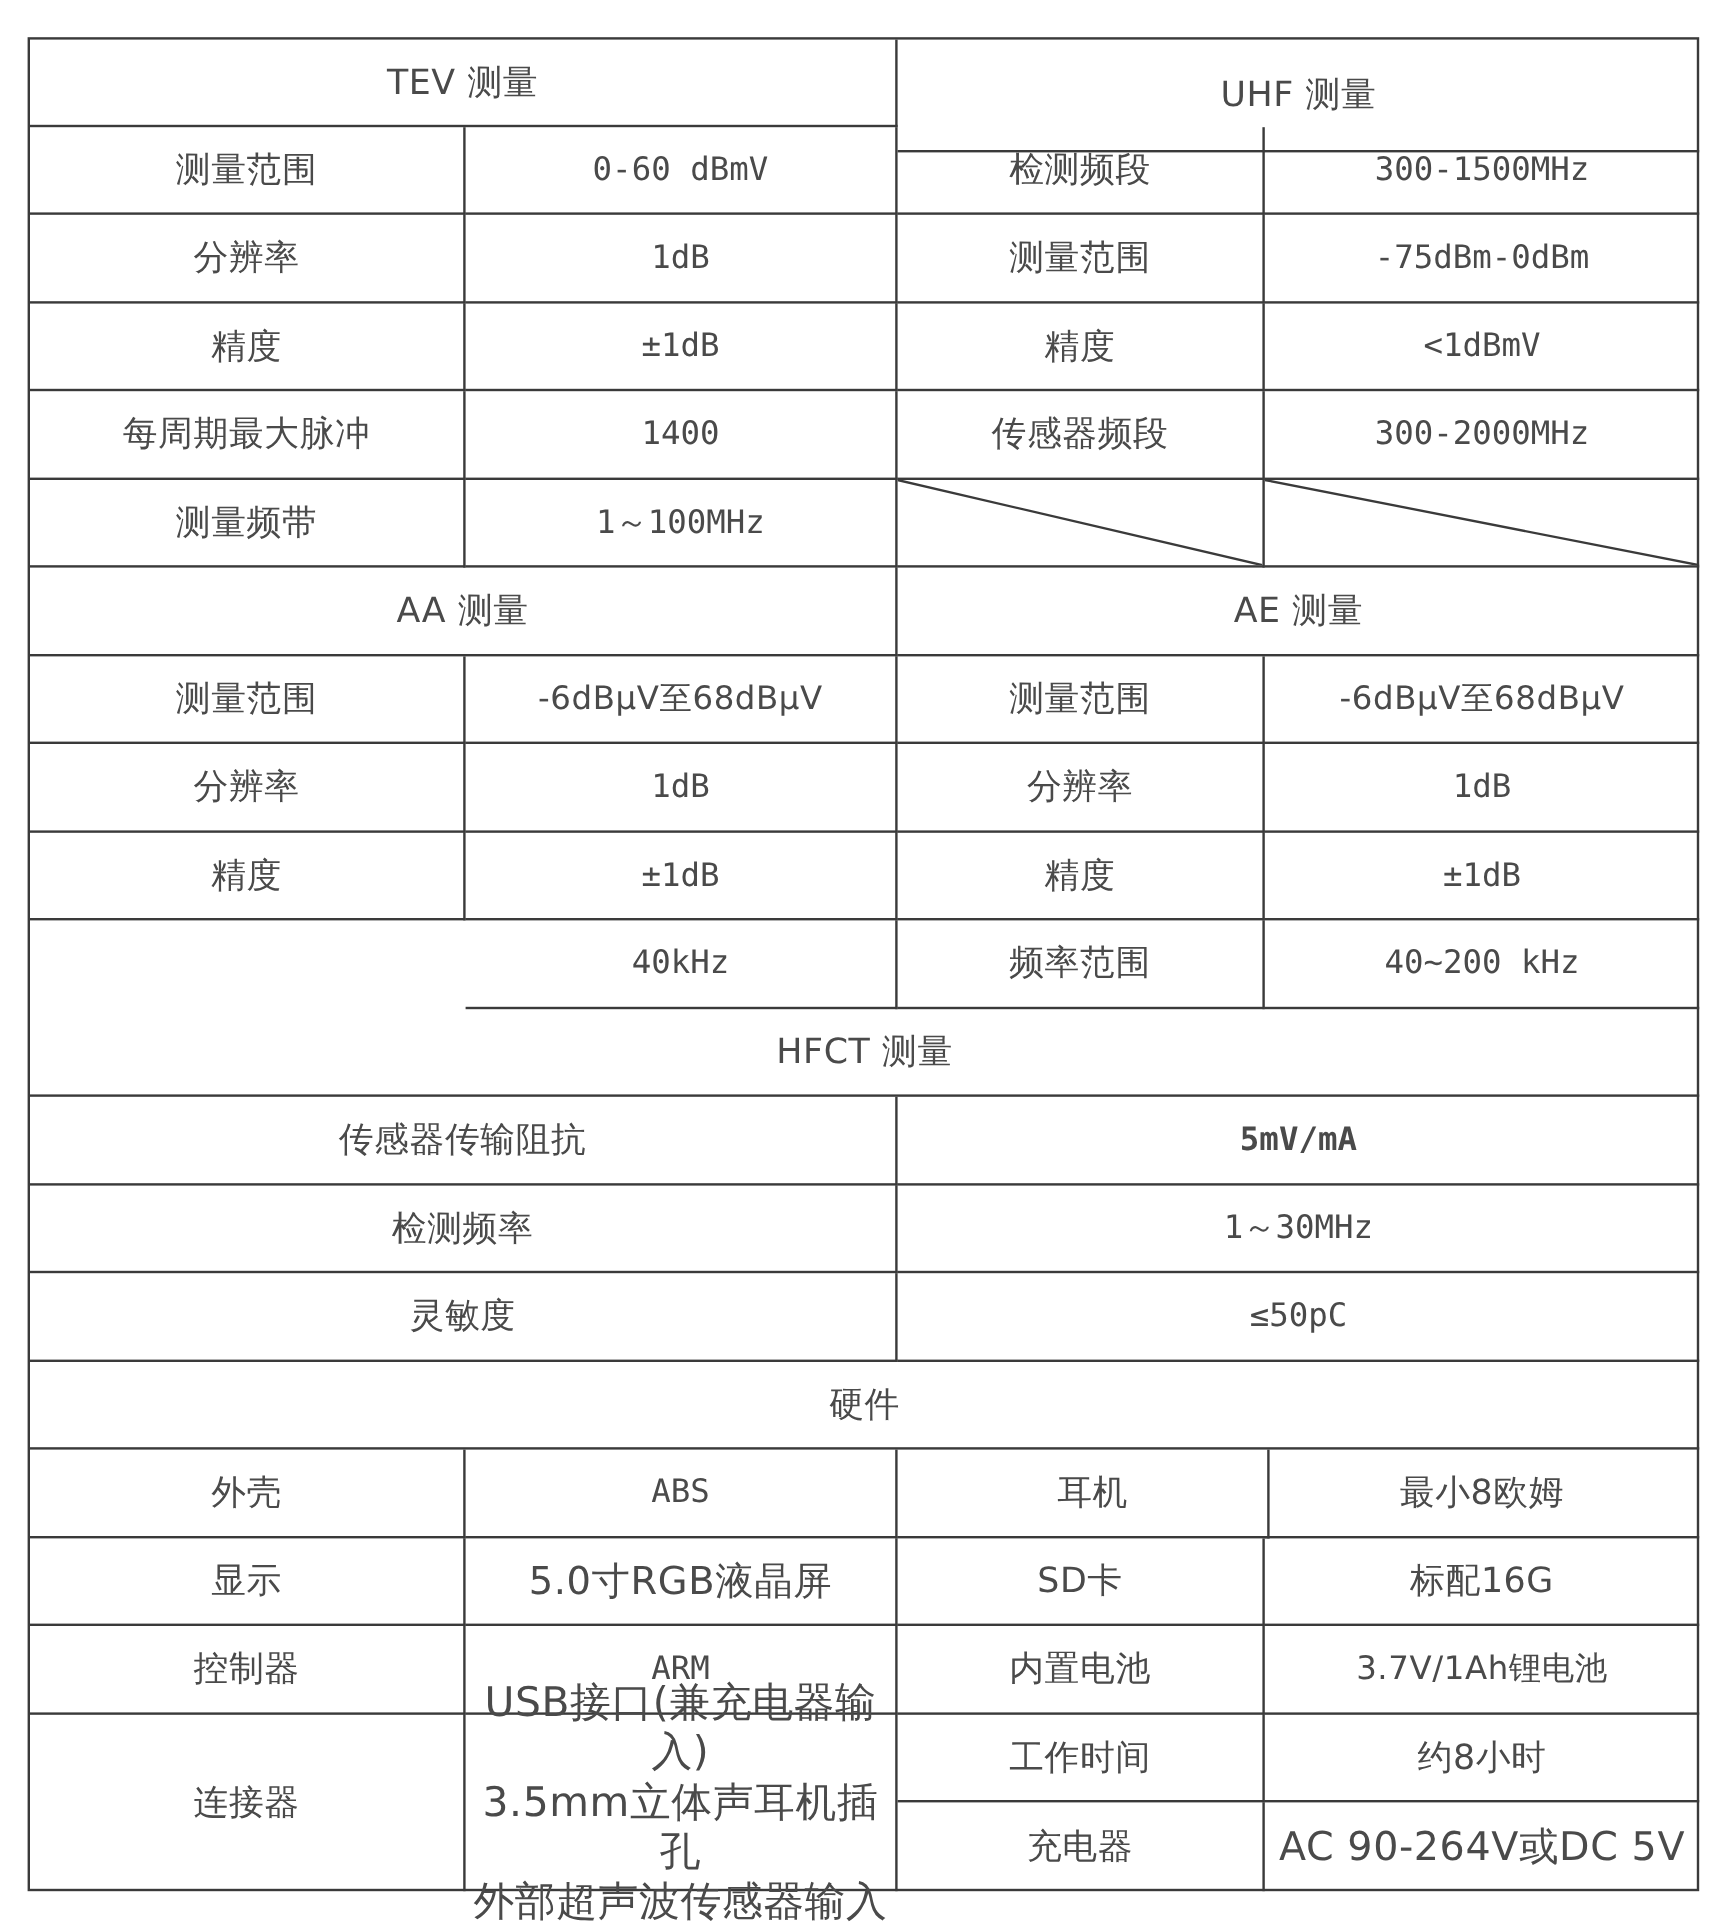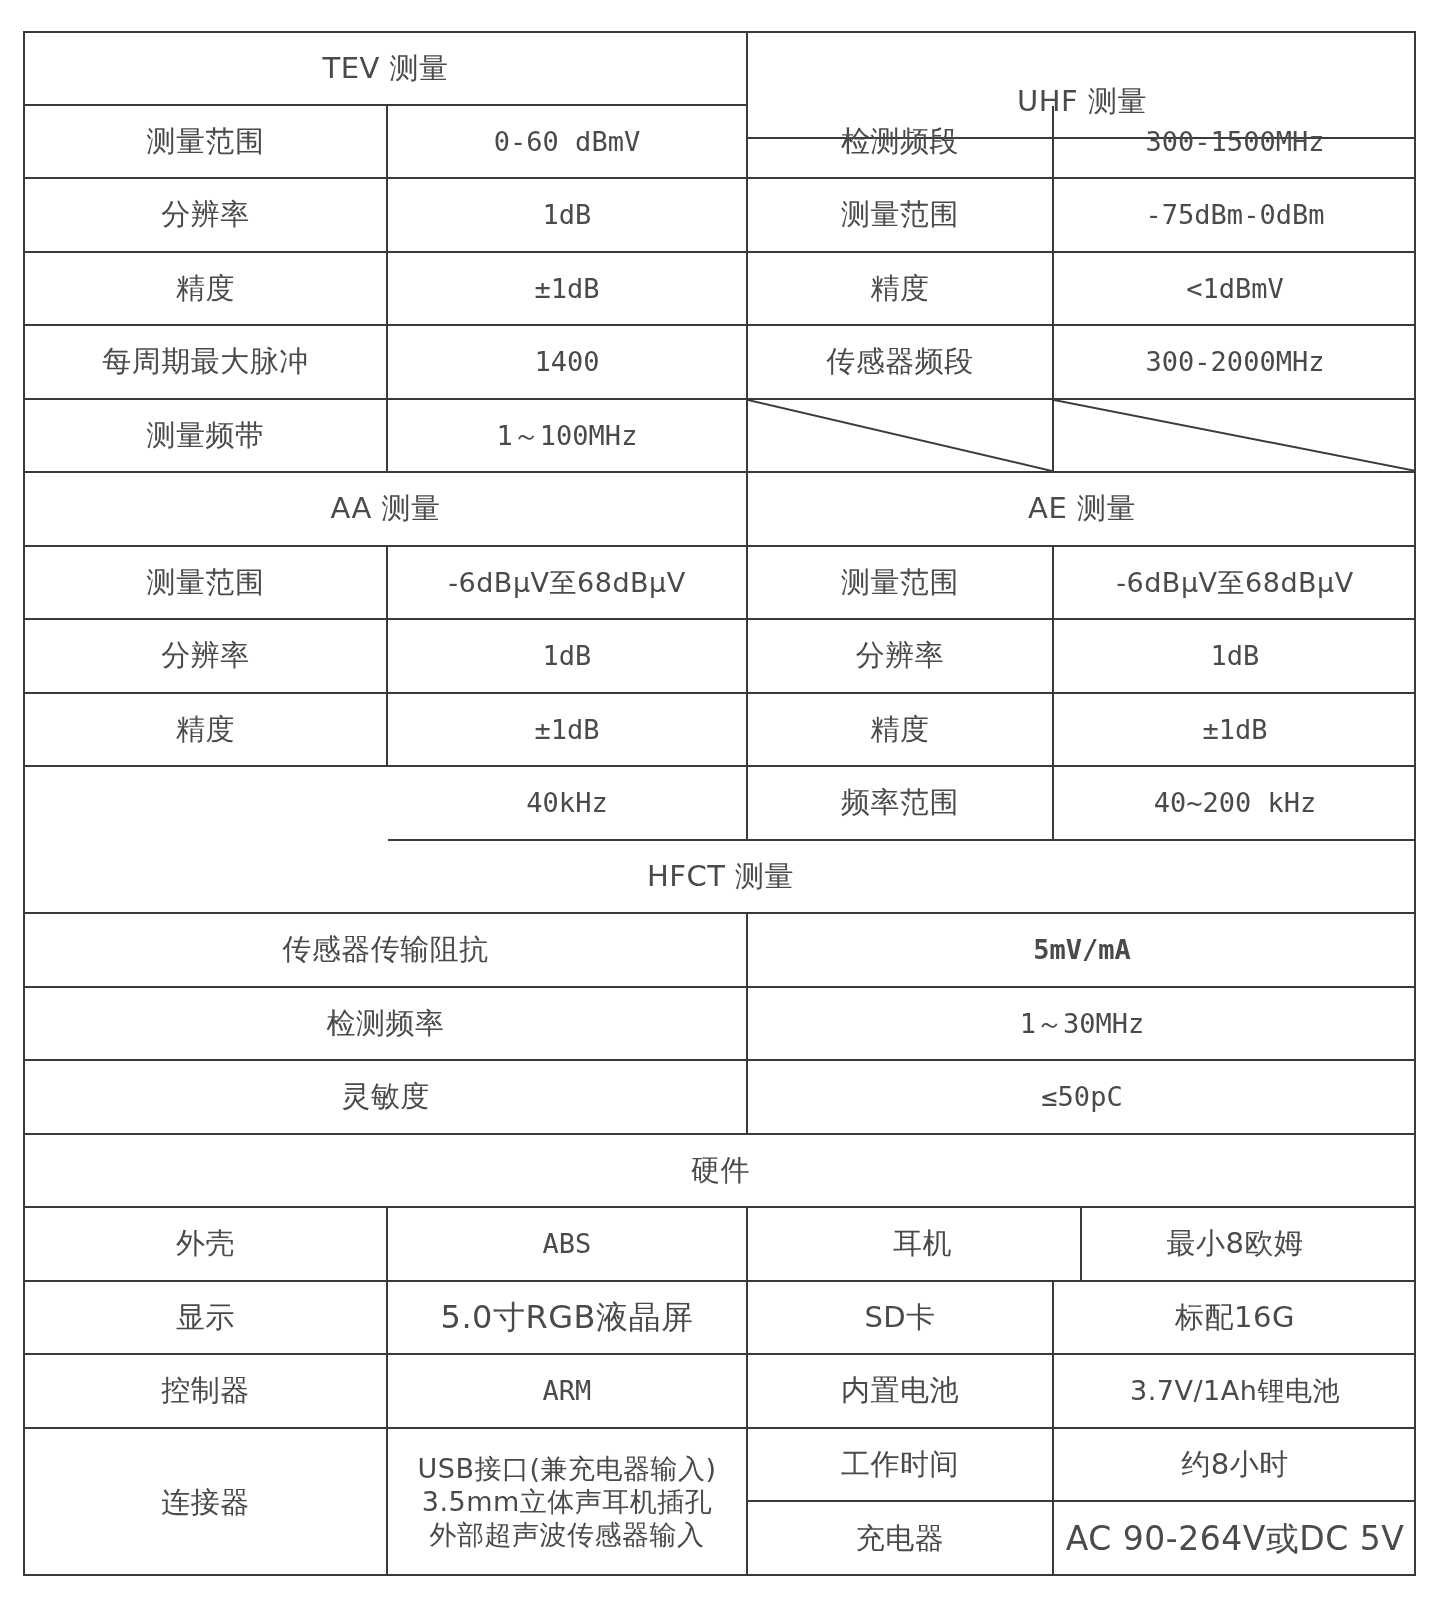--- a/index.html
+++ b/index.html
@@ -16,21 +16,21 @@
           border-bottom:2px solid #3a3a3a; }
   .diag svg { position:absolute; left:0; top:0; width:100%; height:100%; }
   .nor { border-right:none; }
 </style>
 </head>
 <body>
 
 <div id="spec">
 
   <div class="cell" style="left:0;top:0;width:723px;height:73px;">TEV 测量</div>
-  <div class="cell nor" style="left:723px;top:0;width:668px;height:73px;margin-top:33px;">UHF 测量</div>
+  <div class="cell nor" style="left:723px;top:0;width:668px;height:94px;">UHF 测量</div>
 
   <div class="cell" style="left:0;top:73px;width:363px;height:73px;">测量范围</div>
   <div class="cell mono" style="left:363px;top:73px;width:360px;height:73px;">0-60 dBmV</div>
   <div class="cell" style="left:0;top:146px;width:363px;height:74px;">分辨率</div>
   <div class="cell mono" style="left:363px;top:146px;width:360px;height:74px;">1dB</div>
   <div class="cell" style="left:0;top:220px;width:363px;height:73px;">精度</div>
   <div class="cell mono" style="left:363px;top:220px;width:360px;height:73px;">±1dB</div>
   <div class="cell" style="left:0;top:293px;width:363px;height:74px;">每周期最大脉冲</div>
   <div class="cell mono" style="left:363px;top:293px;width:360px;height:74px;">1400</div>
   <div class="cell" style="left:0;top:367px;width:363px;height:73px;">测量频带</div>
@@ -88,25 +88,25 @@
   <div class="cell nor" style="left:0;top:1102px;width:1391px;height:73px;">硬件</div>
 
   <div class="cell" style="left:0;top:1175px;width:363px;height:74px;">外壳</div>
   <div class="cell mono" style="left:363px;top:1175px;width:360px;height:74px;">ABS</div>
   <div class="cell" style="left:0;top:1249px;width:363px;height:73px;">显示</div>
   <div class="cell" style="left:363px;top:1249px;width:360px;height:73px;font-size:32px;">5.0寸RGB液晶屏</div>
   <div class="cell" style="left:0;top:1322px;width:363px;height:74px;">控制器</div>
   <div class="cell mono" style="left:363px;top:1322px;width:360px;height:74px;">ARM</div>
 
   <div class="cell" style="left:0;top:1396px;width:363px;height:147px;border-bottom:none;">连接器</div>
-  <div class="cell" style="left:363px;top:1396px;width:360px;height:147px;border-bottom:none;font-size:27px;line-height:1.22;">USB接口(兼充电器输入)
+  <div class="cell" style="left:363px;top:1396px;width:360px;height:147px;border-bottom:none;font-size:34px;line-height:1.22;">USB接口(兼充电器输入)
 3.5mm立体声耳机插孔
 外部超声波传感器输入</div>
 
-  <div class="cell" style="left:723px;top:1175px;width:334px;height:74px;padding-left:17px;">耳机</div>
+  <div class="cell" style="left:723px;top:1175px;width:310px;height:74px;padding-left:17px;">耳机</div>
   <div class="cell nor" style="left:1029px;top:1175px;width:362px;height:74px;">最小8欧姆</div>
   <div class="cell" style="left:723px;top:1249px;width:306px;height:73px;">SD卡</div>
   <div class="cell nor" style="left:1029px;top:1249px;width:362px;height:73px;">标配16G</div>
   <div class="cell" style="left:723px;top:1322px;width:306px;height:74px;">内置电池</div>
   <div class="cell nor" style="left:1029px;top:1322px;width:362px;height:74px;font-size:27px;">3.7V/1Ah锂电池</div>
   <div class="cell" style="left:723px;top:1396px;width:306px;height:73px;">工作时间</div>
   <div class="cell nor" style="left:1029px;top:1396px;width:362px;height:73px;">约8小时</div>
   <div class="cell" style="left:723px;top:1469px;width:306px;height:74px;border-bottom:none;">充电器</div>
   <div class="cell nor" style="left:1029px;top:1469px;width:362px;height:74px;border-bottom:none;font-size:33px;">AC 90-264V或DC 5V</div>
 </div>

